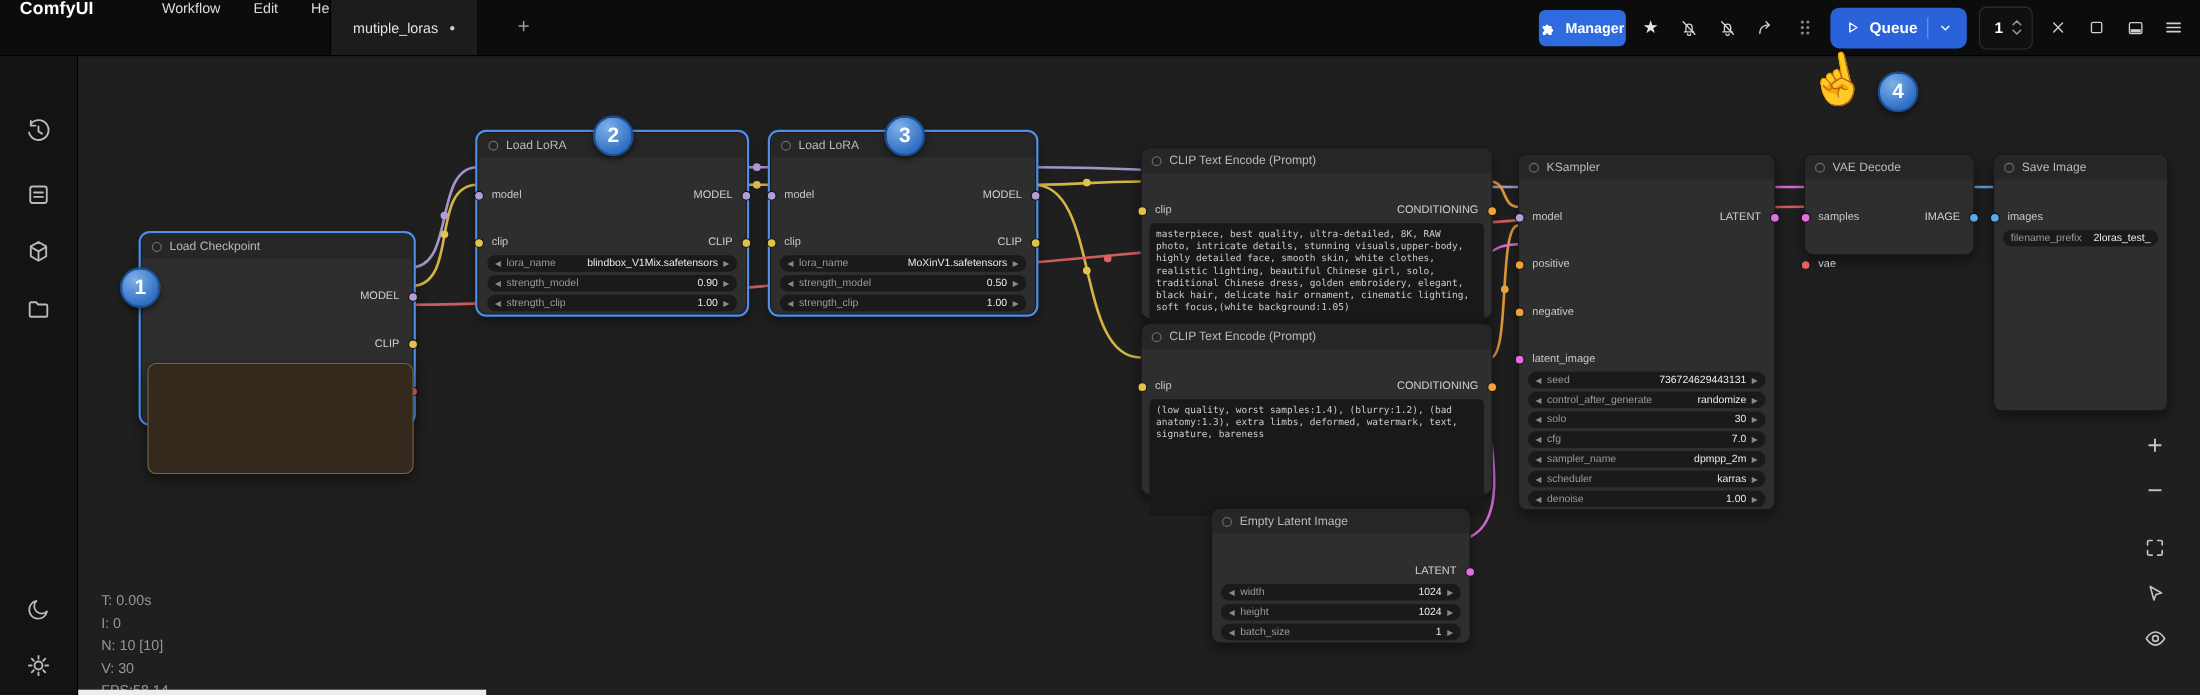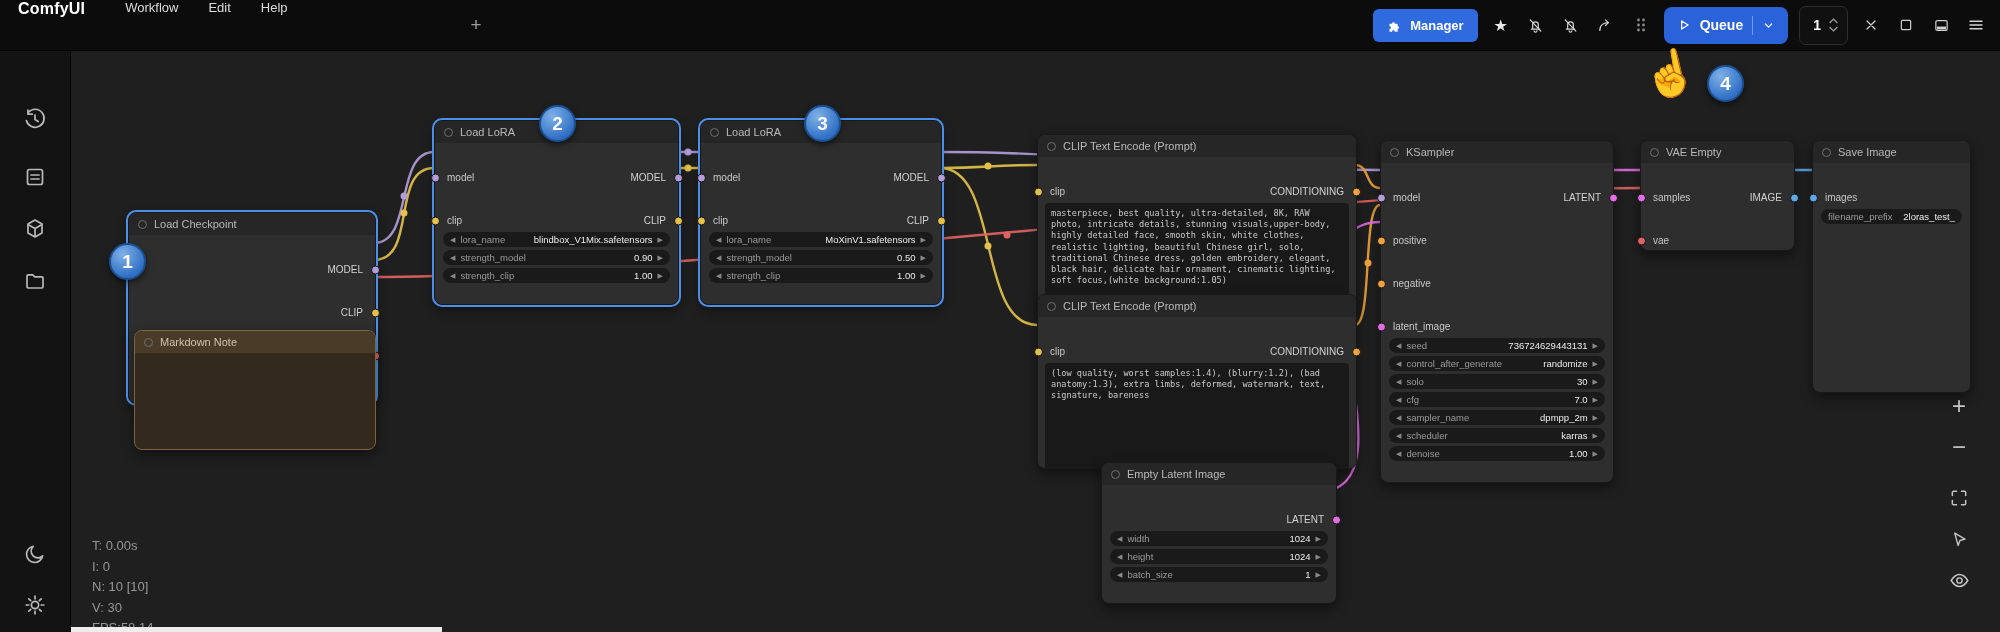--- a/index.html
+++ b/index.html
@@ -3,53 +3,53 @@
 <meta charset="utf-8">
 <style>
   html,body{margin:0;padding:0;background:#000;}
   #app{position:relative;width:2000px;height:632px;overflow:hidden;background:#1f1f1f;
        font-family:"Liberation Sans",sans-serif;-webkit-font-smoothing:antialiased;}
 
   
   #topbar{position:absolute;top:0;left:0;right:0;height:50px;background:#0c0c0c;
           border-bottom:1px solid #000;display:flex;align-items:flex-start;z-index:40;}
   .logo{margin-left:18px;font-size:16px;font-weight:bold;color:#fff;letter-spacing:.2px;}
-  .menus{display:flex;gap:30px;margin-left:40px;}
+  .menus{display:flex;gap:30px;margin-left:62px;}
   .menu-item{font-size:13px;color:#dcdcdc;cursor:default;}
   .tab{position:absolute;left:300px;top:0;height:50px;display:flex;align-items:center;gap:10px;
        padding:0 20px;background:#1c1c1c;border-left:1px solid #000;border-right:1px solid #000;
        color:#e2e2e2;font-size:13px;}
   .dirty{font-size:9px;color:#cfcfcf;}
   .newtab{position:absolute;left:462px;top:11px;width:28px;height:28px;background:none;border:none;
           color:#9a9a9a;font-size:19px;line-height:28px;text-align:center;padding:0;}
   .tb-right{position:absolute;right:12px;top:0;height:50px;display:flex;align-items:center;gap:11px;}
   .tb-icon{width:24px;height:24px;display:flex;align-items:center;justify-content:center;color:#d6d6d6;}
   .star{font-size:16px;color:#e8e8e8;}
   .manager-btn{display:flex;align-items:center;gap:8px;background:#2f6bdf;color:#fff;border:none;
-               border-radius:6px;height:33px;padding:0 14px;font-size:13px;font-weight:bold;}
+               border-radius:6px;height:33px;padding:0 1px;font-size:13px;font-weight:bold;}
   .queue-btn{display:flex;align-items:center;gap:9px;background:#2a62d9;color:#fff;height:37px;
              border-radius:8px;padding:0 13px;font-size:14px;font-weight:bold;}
   .qdiv{width:1px;height:19px;background:rgba(255,255,255,.35);}
   .run-count{display:flex;align-items:center;gap:7px;background:#101010;border:1px solid #2e2e2e;
              border-radius:7px;height:37px;padding:0 8px 0 13px;color:#fff;font-size:14px;font-weight:bold;}
   .steppers{display:flex;flex-direction:column;gap:2px;}
 
   
   #sidebar{position:absolute;top:50px;left:0;bottom:0;width:70px;background:#131313;
            border-right:1px solid #000;z-index:35;}
   .sb-btn{position:absolute;left:18px;width:34px;height:34px;background:none;border:none;padding:0;
           display:flex;align-items:center;justify-content:center;color:#b9b9b9;}
 
   
   #wires{position:absolute;left:0;top:0;z-index:3;pointer-events:none;}
   #wires path{fill:none;stroke-width:2.4;stroke-linecap:round;opacity:.92;}
 
   
   .node{position:absolute;background:#2e2e2e;border:1px solid #181818;border-radius:8px;z-index:5;
-        box-shadow:0 5px 12px rgba(0,0,0,.45);padding-bottom:21px;}
+        box-shadow:0 5px 12px rgba(0,0,0,.45);padding-bottom:2px;}
   .node.selected{box-shadow:0 0 0 2px #4d8fe8,0 5px 12px rgba(0,0,0,.45);}
   .ntitle{display:flex;align-items:center;gap:7px;height:22px;padding:0 9px;background:#262626;
           border-radius:8px 8px 0 0;color:#b9b9b9;font-size:11px;}
   .tdot{width:9px;height:9px;border-radius:50%;border:1.5px solid #6f6f6f;box-sizing:border-box;flex:0 0 auto;}
   .row{position:relative;height:17px;display:flex;align-items:center;padding:0 12px;font-size:10px;color:#c8c8c8;margin-top:26px;}
   .olabel{margin-left:auto;color:#d2d2d2;}
   .spacer{flex:1;}
   .slot{position:absolute;top:50%;width:9px;height:9px;border-radius:50%;transform:translateY(-50%);
         border:1px solid #141414;box-sizing:border-box;}
   .slot.in{left:-4.5px;} .slot.out{right:-4.5px;}
@@ -323,21 +323,21 @@
       <span class="arr">◀</span>
       <span>denoise</span>
       <span class="wval">1.00</span>
       <span class="arr">▶</span>
     </div>
   </div>
 
   <div class="node" style="left:1640px;top:140px;width:153px;height:88px">
     <div class="ntitle">
       <span class="tdot"></span>
-      <span>VAE Empty</span>
+      <span>VAE Decode</span>
     </div>
     <div class="row">
       <span class="slot in c-latent"></span>
       <span>samples</span>
       <span class="spacer"></span>
       <span class="olabel">IMAGE</span>
       <span class="slot out c-image"></span>
     </div>
     <div class="row">
       <span class="slot in c-vae"></span>
@@ -383,24 +383,20 @@
     </div>
     <div class="widget">
       <span class="arr">◀</span>
       <span>batch_size</span>
       <span class="wval">1</span>
       <span class="arr">▶</span>
     </div>
   </div>
 
   <div class="node note" style="left:134px;top:330px;width:240px;height:97px">
-    <div class="ntitle">
-      <span class="tdot"></span>
-      <span>Markdown Note</span>
-    </div>
   </div>
 
   <div class="badge" style="left:109px;top:243px">1</div>
   <div class="badge" style="left:539px;top:105px">2</div>
   <div class="badge" style="left:804px;top:105px">3</div>
   <div class="badge" style="left:1707px;top:65px">4</div>
   <div class="hand" style="left:1643px;top:52px">☝</div>
 
   <div class="stats">
     <div>T: 0.00s</div>
@@ -475,20 +471,24 @@
     </button>
   </aside>
 
   <header id="topbar">
     <div class="logo">ComfyUI</div>
     <nav class="menus">
       <span class="menu-item">Workflow</span>
       <span class="menu-item">Edit</span>
       <span class="menu-item">Help</span>
     </nav>
+    <div class="tab">
+      <span>mutiple_loras</span>
+      <span class="dirty">●</span>
+    </div>
     <button class="newtab">+</button>
 
     <div class="tb-right">
       <button class="manager-btn">
         <svg class="ic" width="15" height="15" viewBox="0 0 24 24" fill="#fff">
           <path d="M4,9 h4 a2.3,2.3 0 1 1 4.6,0 H16 a1,1 0 0 1 1,1 v3 a2.3,2.3 0 1 1 0,4.6 V21 a1,1 0 0 1 -1,1 h-3.4 a2.3,2.3 0 1 0 -4.6,0 H5 a1,1 0 0 1 -1,-1 v-3.4 a2.3,2.3 0 1 0 0,-4.6 z"></path>
         </svg>
         <span>Manager</span>
       </button>
       <span class="tb-icon star">★</span>

